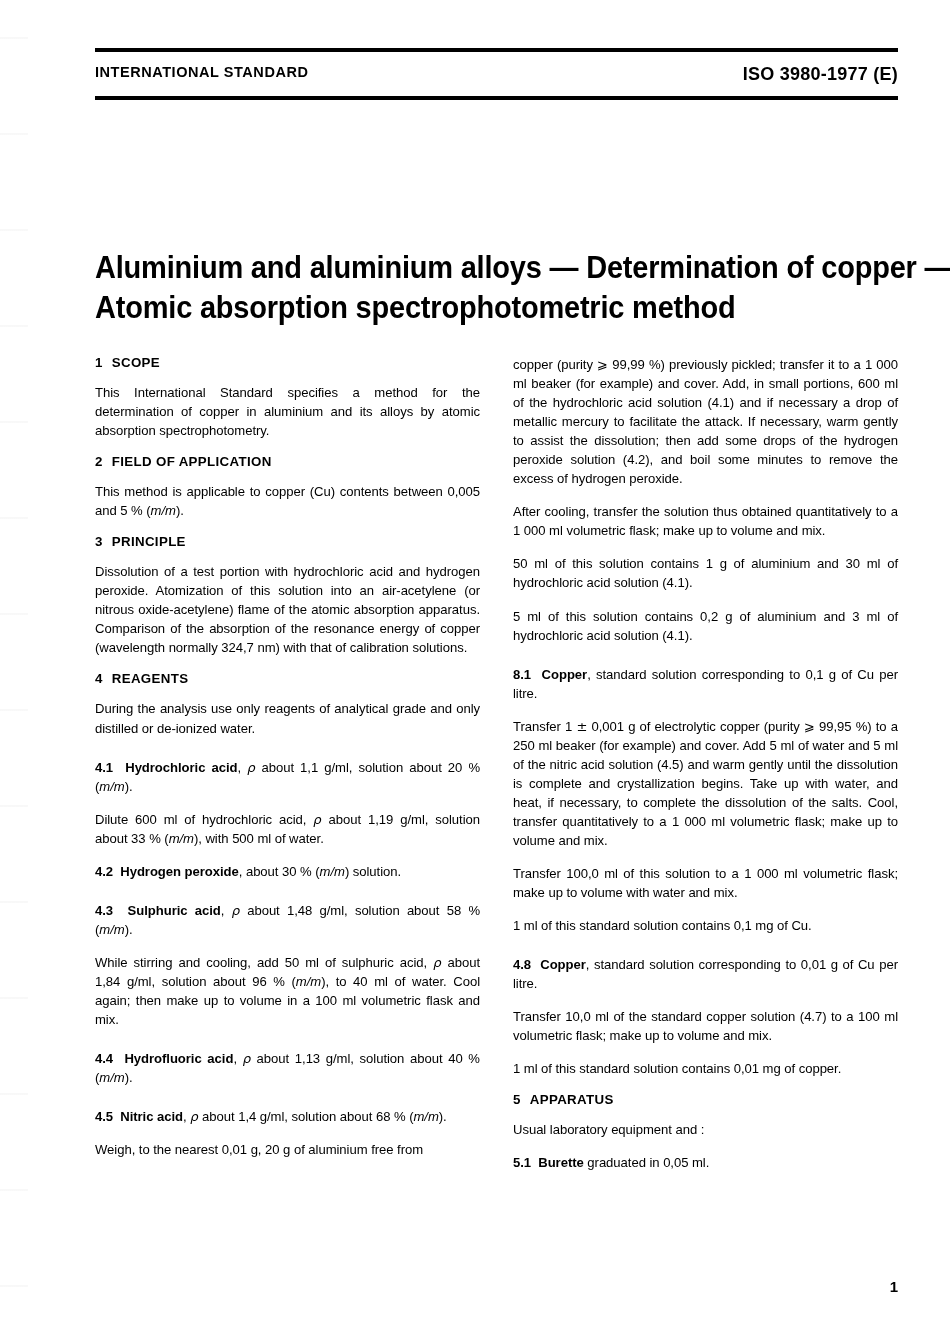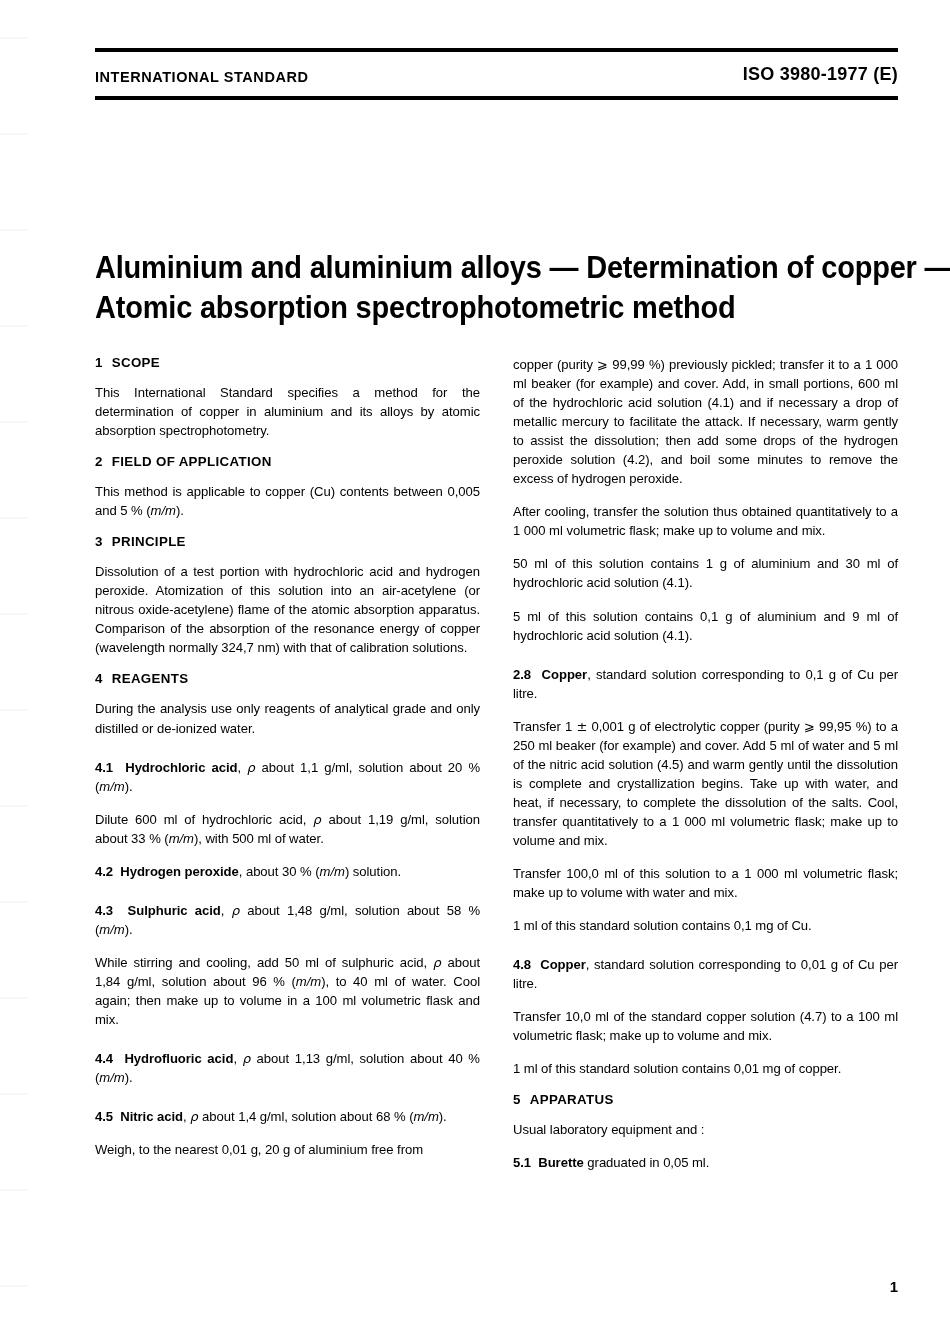--- a/index.html
+++ b/index.html
@@ -33,21 +33,21 @@
   }
   .rule {
     height: 4px;
     background: #000000;
     width: 100%;
   }
   .rule-top { margin-bottom: 0; }
   .header-row {
     display: flex;
     justify-content: space-between;
-    align-items: flex-end;
+    align-items: flex-start;
     padding: 12px 0 11px 0;
   }
   .header-left {
     font-size: 14.5px;
     font-weight: bold;
     letter-spacing: 0.55px;
   }
   .header-right {
     font-size: 18px;
     font-weight: bold;
@@ -195,23 +195,23 @@
 
       <p class="last">Weigh, to the nearest 0,01 g, 20 g of aluminium free from</p>
     </div>
 
     <div class="col col-right">
 
       <p><span>copper (purity </span><span class="ge">⩾</span><span> 99,99 %) previously pickled; transfer it to a 1 000 ml beaker (for example) and cover. Add, in small portions, 600 ml of the hydrochloric acid solution (4.1) and if necessary a drop of metallic mercury to facilitate the attack. If necessary, warm gently to assist the dissolution; then add some drops of the hydrogen peroxide solution (4.2), and boil some minutes to remove the excess of hydrogen peroxide.</span></p>
 
       <p>After cooling, transfer the solution thus obtained quantitatively to a 1 000 ml volumetric flask; make up to volume and mix.</p>
       <p>50 ml of this solution contains 1 g of aluminium and 30 ml of hydrochloric acid solution (4.1).</p>
-      <p>5 ml of this solution contains 0,1 g of aluminium and 9 ml of hydrochloric acid solution (4.1).</p>
-
-      <p class="sp-med"><b class="lead">2.8</b>&nbsp;&nbsp;<b class="lead">Copper</b><span>, standard solution corresponding to 0,1 g of Cu per litre.</span></p>
+      <p>5 ml of this solution contains 0,2 g of aluminium and 3 ml of hydrochloric acid solution (4.1).</p>
+
+      <p class="sp-med"><b class="lead">8.1</b>&nbsp;&nbsp;<b class="lead">Copper</b><span>, standard solution corresponding to 0,1 g of Cu per litre.</span></p>
 
       <p><span>Transfer 1 </span><span class="pm">±</span><span> 0,001 g of electrolytic copper (purity </span><span class="ge">⩾</span><span> 99,95 %) to a 250 ml beaker (for example) and cover. Add 5 ml of water and 5 ml of the nitric acid solution (4.5) and warm gently until the dissolution is complete and crystallization begins. Take up with water, and heat, if necessary, to complete the dissolution of the salts. Cool, transfer quantitatively to a 1 000 ml volumetric flask; make up to volume and mix.</span></p>
 
       <p>Transfer 100,0 ml of this solution to a 1 000 ml volumetric flask; make up to volume with water and mix.</p>
       <p>1 ml of this standard solution contains 0,1 mg of Cu.</p>
 
       <p class="sp-med"><b class="lead">4.8</b>&nbsp;&nbsp;<b class="lead">Copper</b><span>, standard solution corresponding to 0,01 g of Cu per litre.</span></p>
 
       <p>Transfer 10,0 ml of the standard copper solution (4.7) to a 100 ml volumetric flask; make up to volume and mix.</p>
       <p>1 ml of this standard solution contains 0,01 mg of copper.</p>

